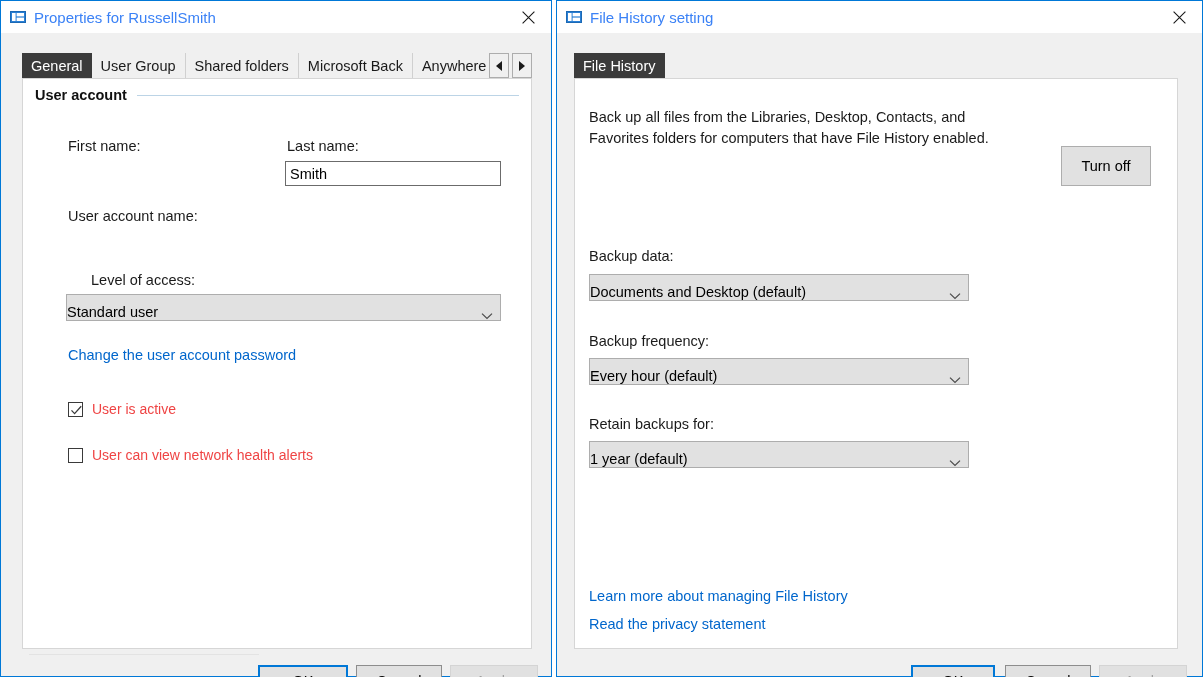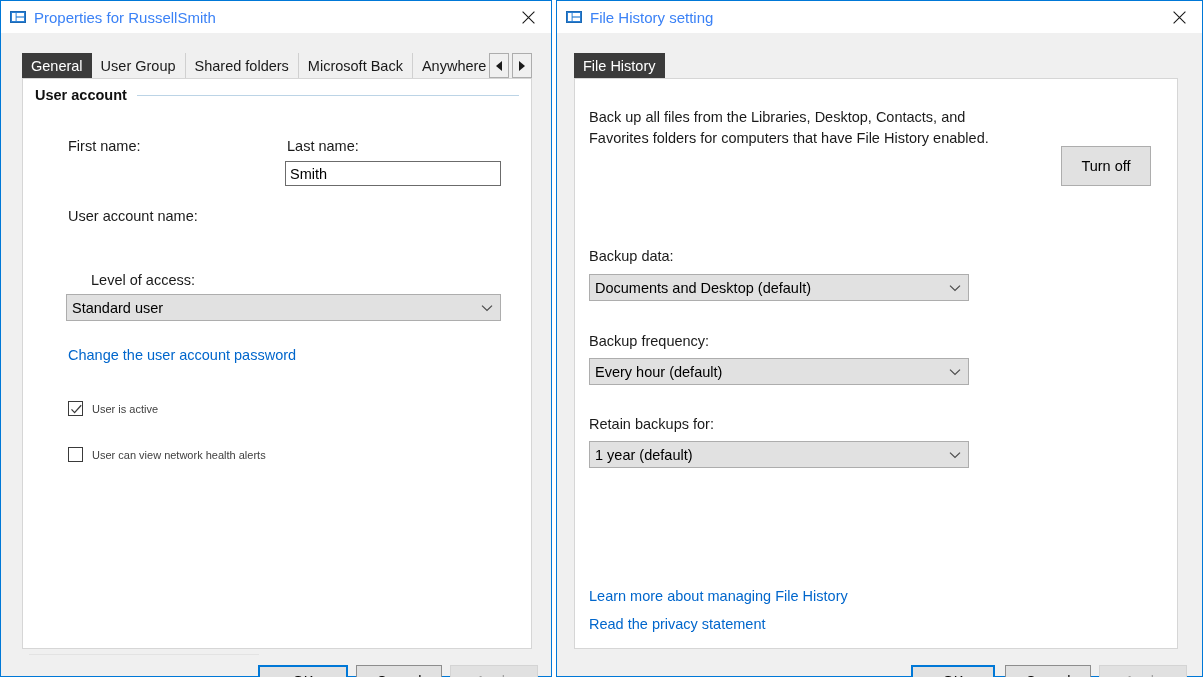--- a/index.html
+++ b/index.html
@@ -162,24 +162,23 @@
     background: #f0f0f0;
     border: 1px solid #cfcfcf;
     color: #6e6e6e;
   }
   .combo {
     position: absolute;
     background: #e1e1e1;
     border: 1px solid #adadad;
     height: 27px;
     display: flex;
-    align-items: center;
+    align-items: flex-end;
     font-size: 14.5px;
     color: #000000;
-    padding-left: 5px;
     cursor: default;
   }
   .combo .cval { flex: 1 1 auto; white-space: nowrap; overflow: hidden; }
   .chev {
     width: 26px;
     display: flex;
     align-items: center;
     justify-content: center;
     flex: 0 0 auto;
   }
@@ -202,22 +201,22 @@
   .chk-box {
     width: 15px; height: 15px;
     border: 1px solid #3a3a3a;
     background: #ffffff;
     flex: 0 0 auto;
     position: relative;
     margin-right: 9px;
   }
   .chk-box svg { position: absolute; left: 1px; top: 1px; }
   .chk-label {
-    font-size: 11px;
-    color: #404040;
+    font-size: 14px;
+    color: #ef4444;
     white-space: nowrap;
   }
 
   .para {
     position: absolute;
     font-size: 14.5px;
     color: #1a1a1a;
     line-height: 21px;
   }
 

